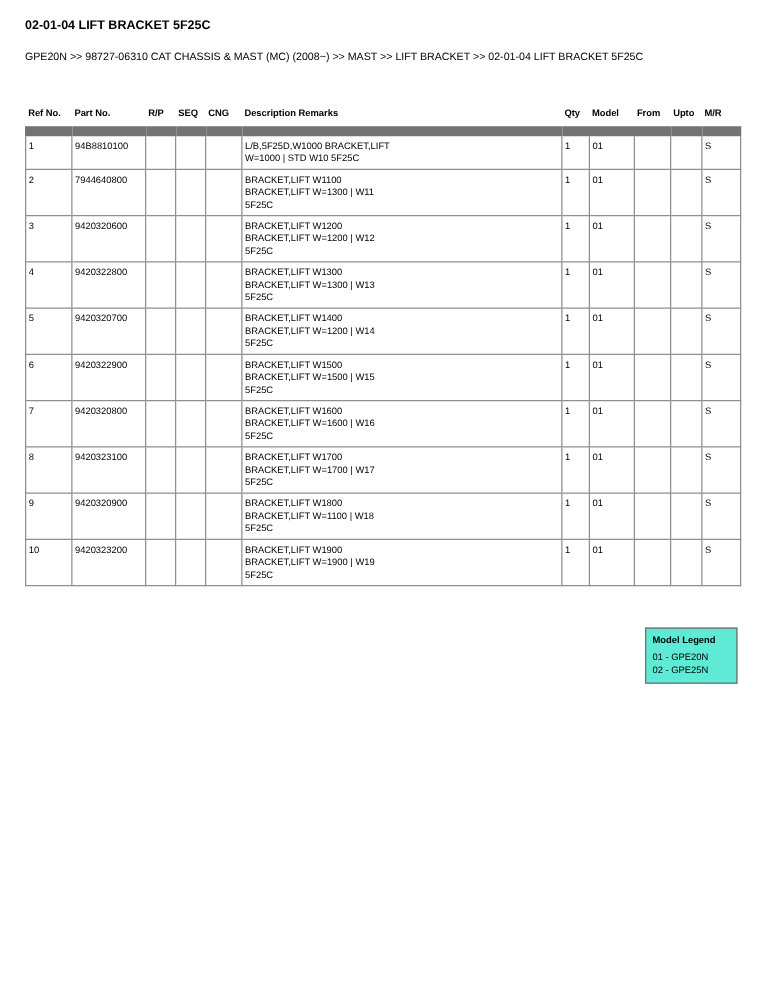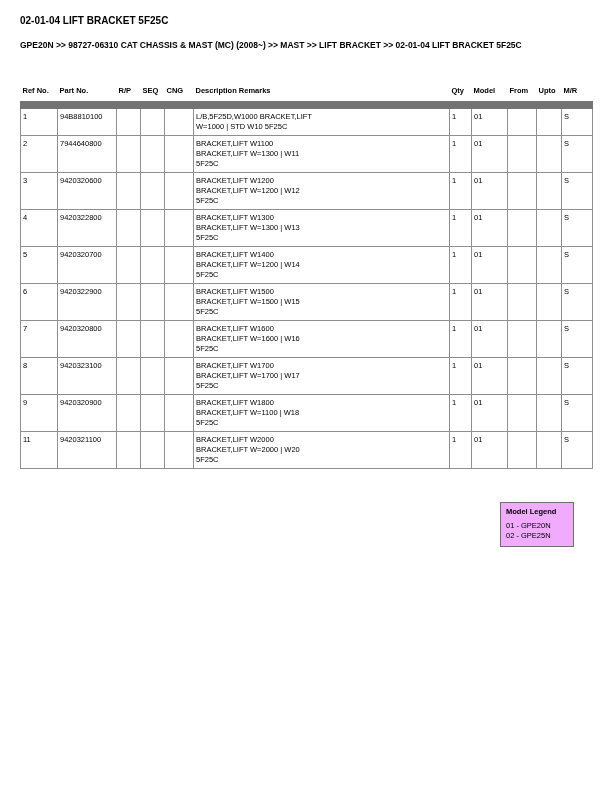--- a/index.html
+++ b/index.html
@@ -18,21 +18,21 @@
     top: 15px;
     font-size: 10px;
     font-weight: bold;
     white-space: nowrap;
   }
   .breadcrumb {
     position: absolute;
     left: 20px;
     top: 40px;
     font-size: 8.5px;
-    font-weight: bold;
+    font-weight: normal;
     width: 578px;
     white-space: nowrap;
   }
   table.parts {
     position: absolute;
     left: 20px;
     top: 84px;
     width: 572px;
     border-collapse: collapse;
     table-layout: fixed;
@@ -50,25 +50,25 @@
   }
   table.parts tbody td {
     border: 1px solid #8f8f8f;
     vertical-align: top;
     padding: 3px 2px;
     overflow: hidden;
   }
   table.parts tbody td .desc-line { white-space: nowrap; }
   .legend {
     position: absolute;
-    left: 500px;
+    left: 516px;
     top: 502px;
     width: 62px;
     border: 1px solid #6f6f6f;
-    background: #f0abfc;
+    background: #5eead4;
     padding: 4px 5px;
     font-size: 7.5px;
     line-height: 10.5px;
   }
   .legend-title { font-weight: bold; margin-bottom: 3px; }
 </style>
 </head>
 <body>
 
 <div>
@@ -253,28 +253,28 @@
             <div class="desc-line">BRACKET,LIFT W=1100 | W18</div>
             <div class="desc-line">5F25C</div>
           </td>
           <td>1</td>
           <td>01</td>
           <td></td>
           <td></td>
           <td>S</td>
         </tr>
         <tr>
-          <td>11</td>
-          <td>9420321100</td>
-          <td></td>
-          <td></td>
-          <td></td>
-          <td>
-            <div class="desc-line">BRACKET,LIFT W2000</div>
-            <div class="desc-line">BRACKET,LIFT W=2000 | W20</div>
+          <td>10</td>
+          <td>9420323200</td>
+          <td></td>
+          <td></td>
+          <td></td>
+          <td>
+            <div class="desc-line">BRACKET,LIFT W1900</div>
+            <div class="desc-line">BRACKET,LIFT W=1900 | W19</div>
             <div class="desc-line">5F25C</div>
           </td>
           <td>1</td>
           <td>01</td>
           <td></td>
           <td></td>
           <td>S</td>
         </tr>
       </tbody>
   </table>

